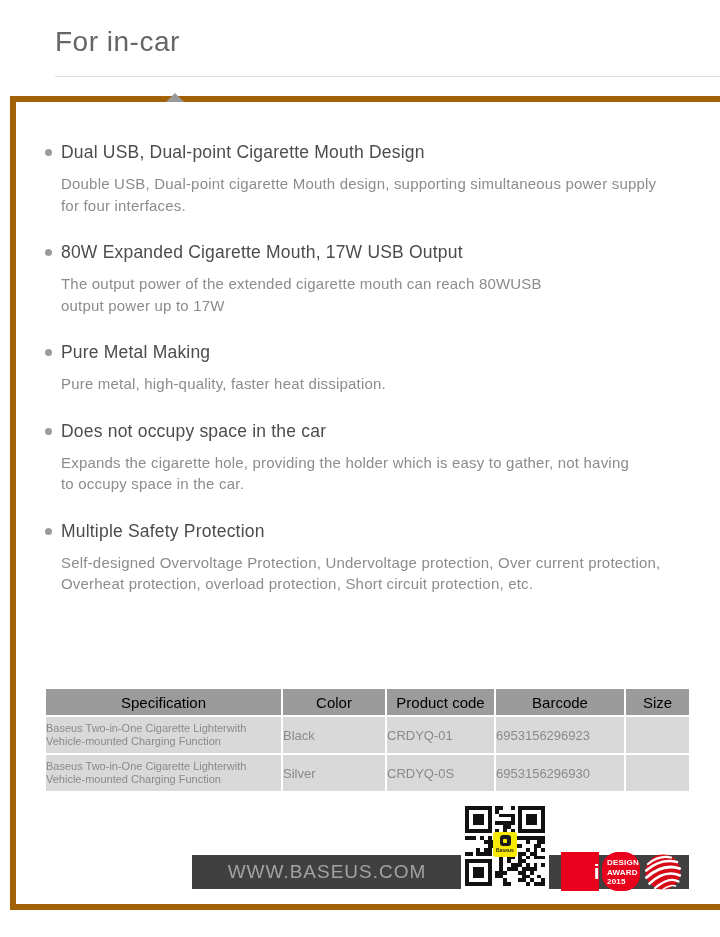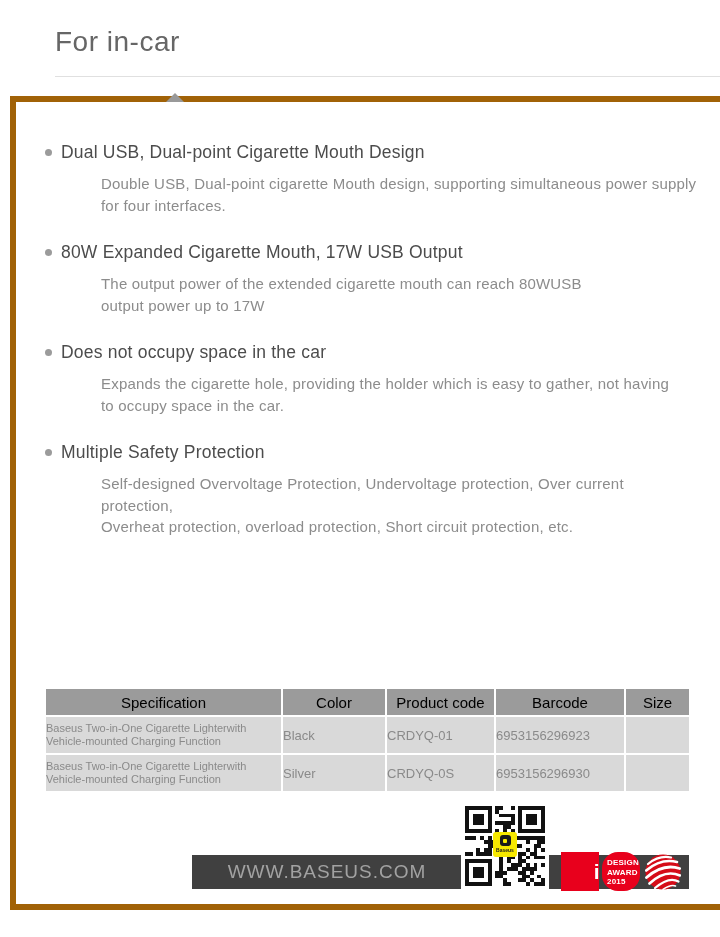--- a/index.html
+++ b/index.html
@@ -31,21 +31,21 @@
   .section-head {
     position:relative; font-size:17.5px; color:#4c4c4c;
     margin-bottom:10px; letter-spacing:0.2px;
   }
   .bullet {
     position:absolute; left:-16px; top:7px; width:7px; height:7px;
     border-radius:50%; background:#9b9b9b;
   }
   .section-body {
     font-size:15px; line-height:21.5px; color:#8c8c8c;
-    white-space:pre-line; letter-spacing:0.2px;margin-left:40px;
+    white-space:pre-line; letter-spacing:0.2px;
   }
   
   .spec-table {
     position:absolute; left:28px; top:585px; width:647px;
     border-collapse:separate; border-spacing:2px; table-layout:fixed;
   }
   .spec-table th {
     background:#9b9b9b; color:#000000; font-weight:400;
     font-size:15px; height:26px; text-align:center;
   }
@@ -116,20 +116,27 @@
 
       <div class="section">
         <div class="section-head">
           <span class="bullet"></span>
           <span>80W Expanded Cigarette Mouth, 17W USB Output</span>
         </div>
         <div class="section-body">The output power of the extended cigarette mouth can reach 80WUSB
 output power up to 17W</div>
       </div>
 
+      <div class="section">
+        <div class="section-head">
+          <span class="bullet"></span>
+          <span>Pure Metal Making</span>
+        </div>
+        <div class="section-body">Pure metal, high-quality, faster heat dissipation.</div>
+      </div>
 
       <div class="section">
         <div class="section-head">
           <span class="bullet"></span>
           <span>Does not occupy space in the car</span>
         </div>
         <div class="section-body">Expands the cigarette hole, providing the holder which is easy to gather, not having
 to occupy space in the car.</div>
       </div>
 

